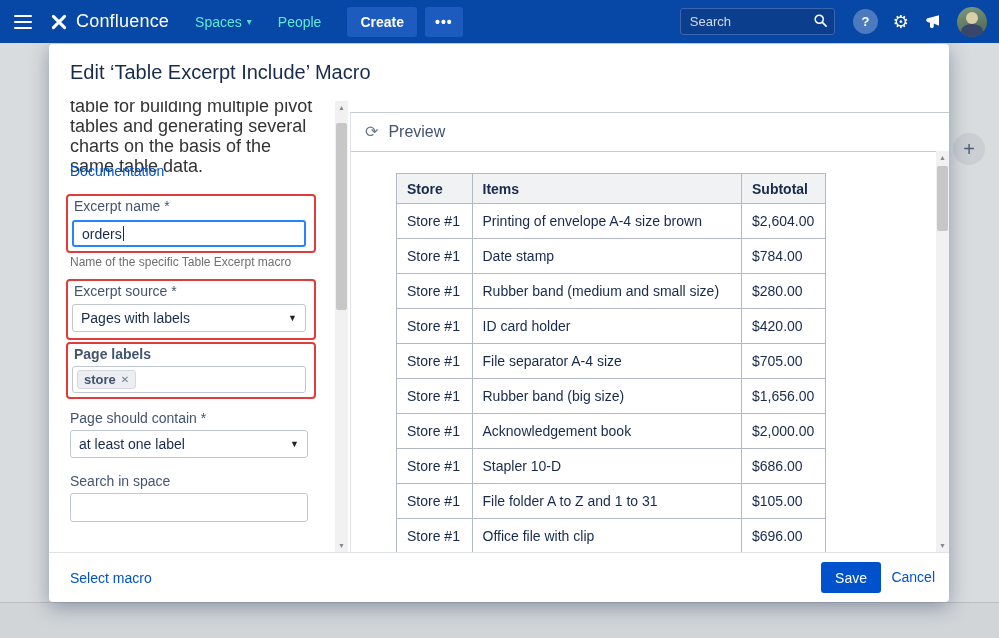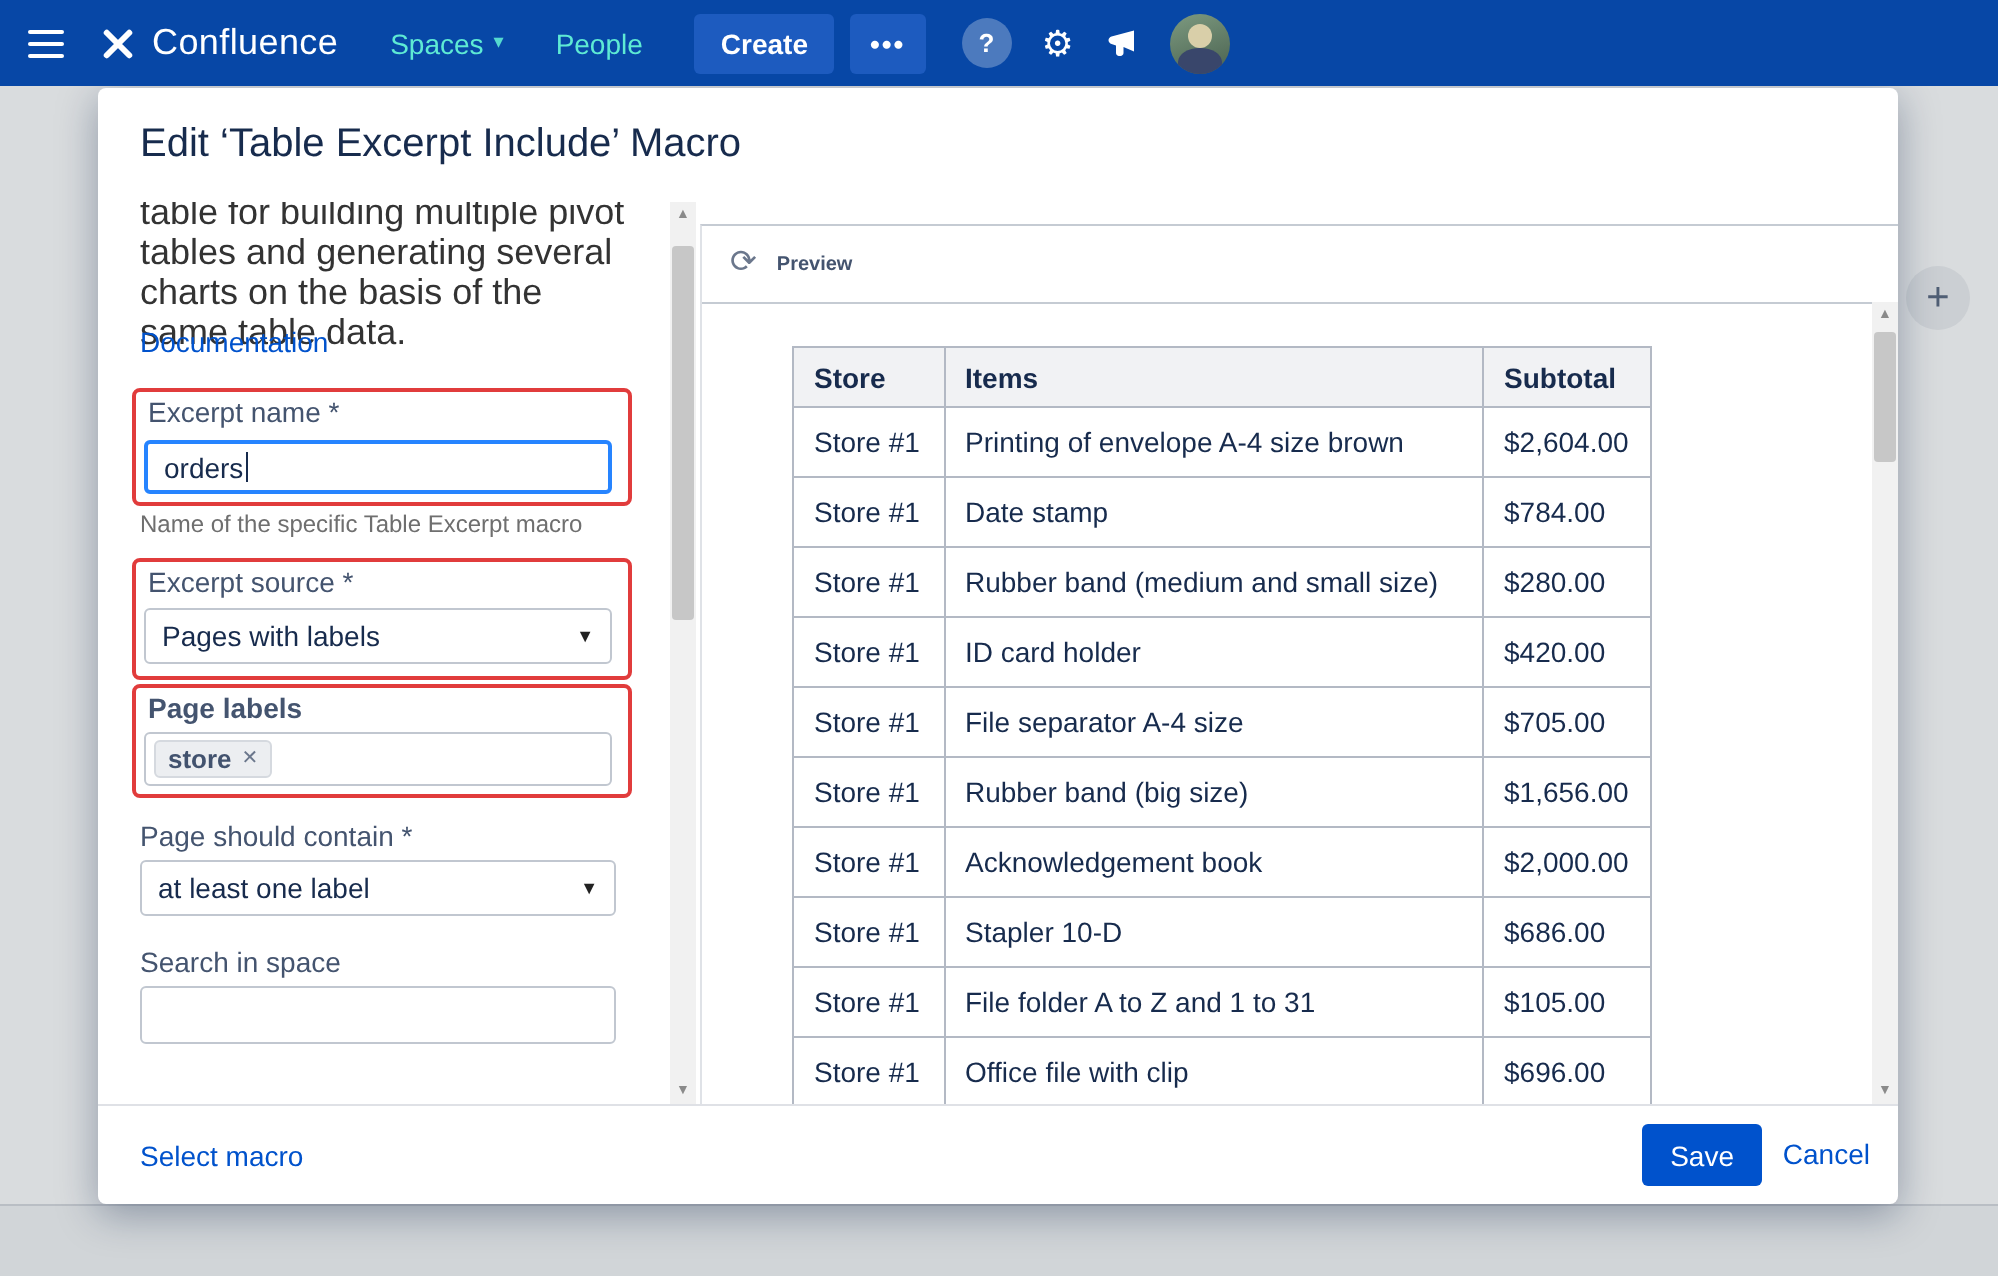--- a/index.html
+++ b/index.html
@@ -121,21 +121,21 @@
   
   .preview{
     position:absolute;left:301px;top:68px;width:599px;height:440px;box-sizing:border-box;
     border-top:1px solid #c5cbd3;border-left:1px solid #dfe2e7;background:#fff;
   }
   .preview-head{
     position:absolute;left:0;top:0;right:0;height:38px;border-bottom:1px solid #c5cbd3;
     display:flex;align-items:center;
   }
   .refresh{margin-left:14px;font-size:16px;color:#6B778C;cursor:pointer;line-height:1;}
-  .preview-title{margin-left:10px;font-size:10px;font-weight:bold;color:#44546F;}
+  .preview-title{margin-left:10px;font-size:16px;font-weight:normal;color:#44546F;}
   .preview-body{position:absolute;left:0;top:38px;right:13px;bottom:0;overflow:hidden;}
   .ptable{border-collapse:collapse;margin:22px 0 0 45px;width:430px;font-size:14px;color:#172B4D;}
   .ptable th{
     background:#F1F2F4;border:1px solid #b3b9c4;text-align:left;font-weight:bold;
     padding:5px 10px;height:19px;
   }
   .ptable td{border:1px solid #b3b9c4;padding:7px 10px;height:20px;}
   .ptable th:nth-child(1),.ptable td:nth-child(1){width:55px;}
   .ptable th:nth-child(2),.ptable td:nth-child(2){width:252px;}
   .ptable th:nth-child(3),.ptable td:nth-child(3){width:63px;}
@@ -170,20 +170,29 @@
   </div>
   <div class="nav-item">
     <span>Spaces</span>
     <span class="chev">▾</span>
   </div>
   <div class="nav-item">
       <span>People</span>
     </div>
   <button class="nav-btn">Create</button>
   <button class="nav-btn more">•••</button>
+  <div class="nav-search">
+    <input placeholder="Search" style="">
+    <span class="mag">
+      <svg width="15" height="15" viewBox="0 0 24 24" fill="none">
+          <circle cx="10" cy="10" r="6.5" stroke="#fff" stroke-width="2.4"></circle>
+          <path d="M15 15 L21 21" stroke="#fff" stroke-width="2.6" stroke-linecap="round"></path>
+        </svg>
+    </span>
+  </div>
   <div class="nav-circle">?</div>
   <div class="nav-gear">⚙</div>
   <div class="nav-mega">
     <svg width="18" height="18" viewBox="0 0 24 24">
         <path fill="#fff" d="M20 3 L20 17 L13 14 L13 18 C13 19.1 12.1 20 11 20 L10 20 C8.9 20 8 19.1 8 18 L8 13 L5 12 C3.9 11.6 3 10.6 3 9.5 C3 8.4 3.9 7.4 5 7 L20 3 Z"></path>
       </svg>
   </div>
   <div class="nav-avatar">
       <div class="head"></div>
       <div class="body"></div>

